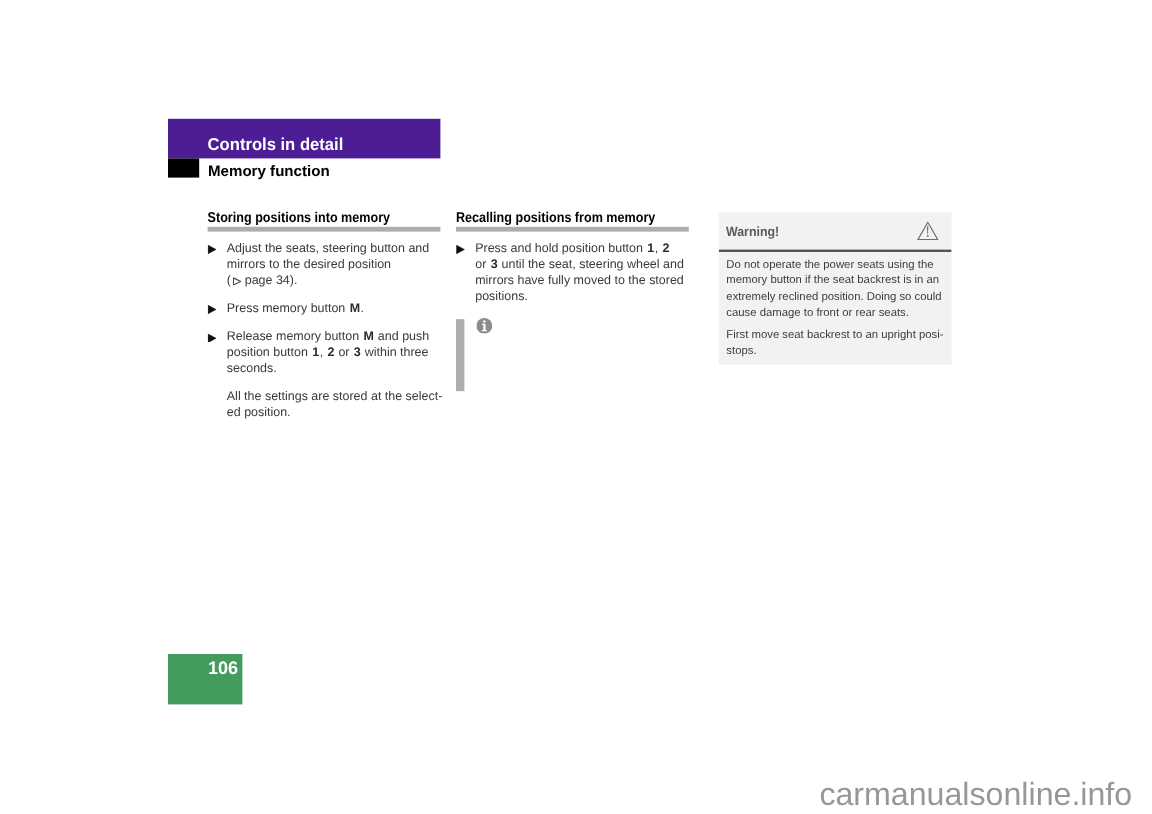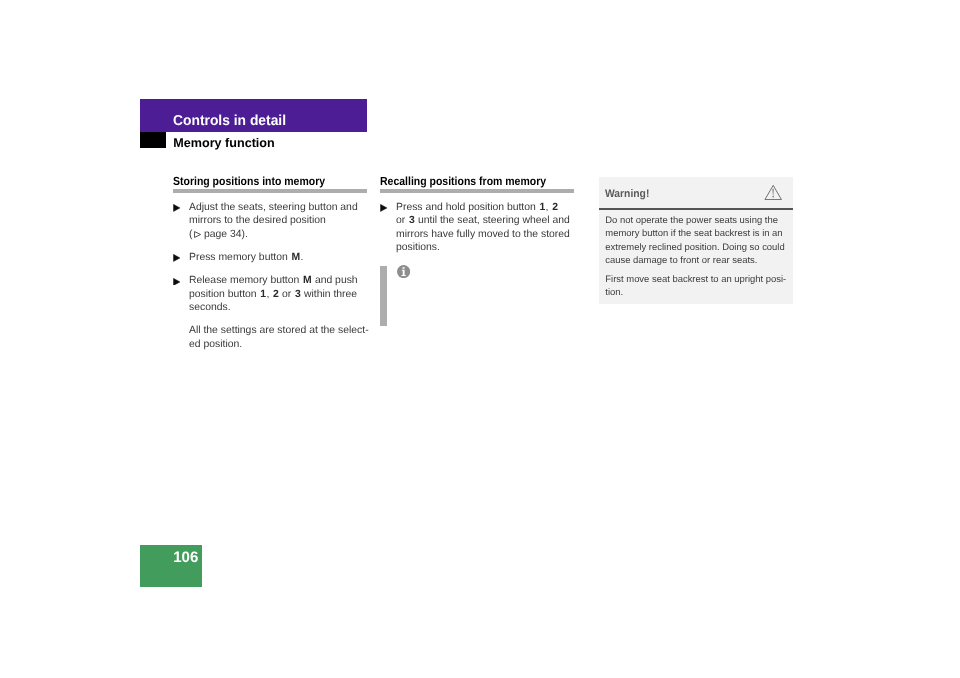--- a/index.html
+++ b/index.html
@@ -146,21 +146,22 @@
     <div class="warn-divider"></div>
     <div class="warn-body">
         <p>
           <span class="ln">Do not operate the power seats using the</span>
           <span class="ln">memory button if the seat backrest is in an</span>
           <span class="ln">extremely reclined position. Doing so could</span>
           <span class="ln">cause damage to front or rear seats.</span>
         </p>
         <p>
           <span class="ln">First move seat backrest to an upright posi-</span>
-          <span class="ln">tion.</span>
+          <span class="ln">stops.</span>
         </p>
       </div>
   </div>
 
   <div class="pagenum">
     <span>106</span>
   </div>
+  <div class="watermark">carmanualsonline.info</div>
 </div>
 
 </body></html>

